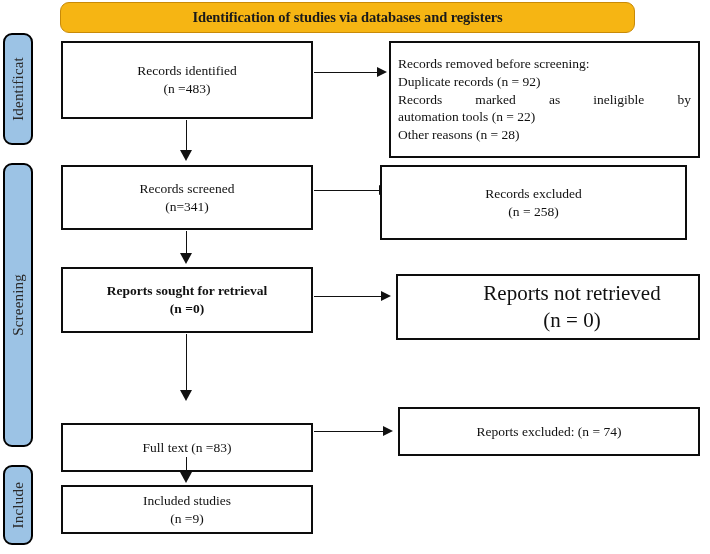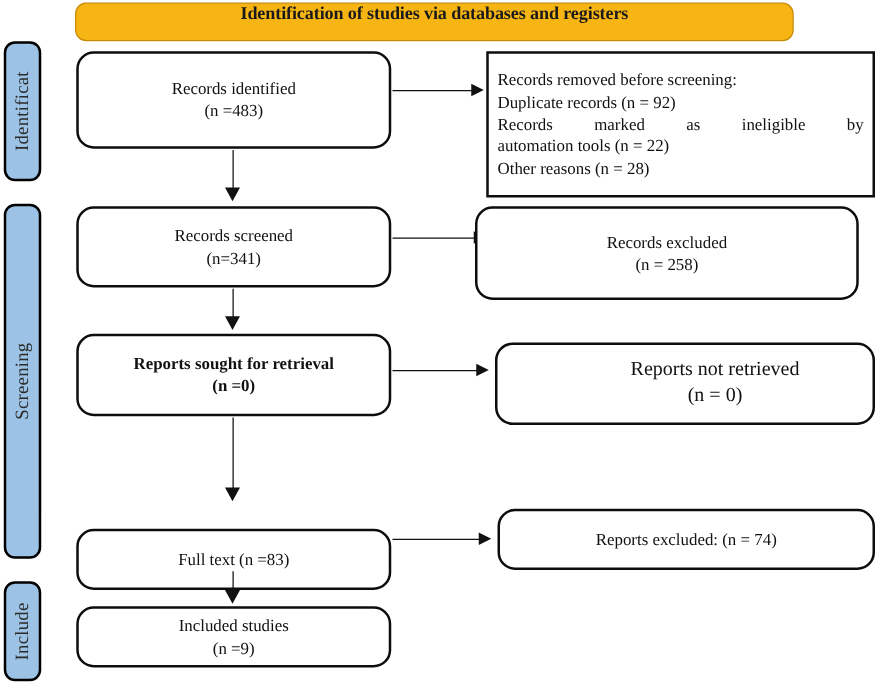--- a/index.html
+++ b/index.html
@@ -22,20 +22,21 @@
     position: absolute;
     left: 60px;
     top: 2px;
     width: 575px;
     height: 31px;
     background: #F6B513;
     border: 1.5px solid #C88A08;
     border-radius: 9px;
     box-sizing: border-box;
     display: flex;
+    align-items: center;
     justify-content: center;
   }
   .banner-text {
     font-family: "Liberation Serif", serif;
     font-weight: bold;
     font-size: 14.5px;
     letter-spacing: -0.1px;
     color: #1a1a1a;
     white-space: nowrap;
   }
@@ -70,21 +71,20 @@
     background: #ffffff;
     border: 2.2px solid #0d0d0d;
     box-sizing: border-box;
     display: flex;
     flex-direction: column;
     justify-content: center;
   }
   .box.center {
     align-items: center;
     text-align: center;
-    border-radius: 14px;
   }
   .box.left-align {
     align-items: flex-start;
     text-align: left;
   }
   .box-line {
     font-family: "Liberation Serif", serif;
     font-size: 13.5px;
     line-height: 1.30;
     color: #111111;
@@ -95,21 +95,21 @@
     padding: 0 7px;
     width: 100%;
     box-sizing: border-box;
     line-height: 1.33;
   }
   .box-line.justified {
     text-align: justify;
     text-align-last: justify;
   }
   .box-line.big {
-    font-size: 16px;
+    font-size: 21px;
     margin-left: 48px;
   }
 
   
   .h-line {
     position: absolute;
     height: 0;
     border-top: 1.6px solid #111111;
   }
   .h-arrow {

